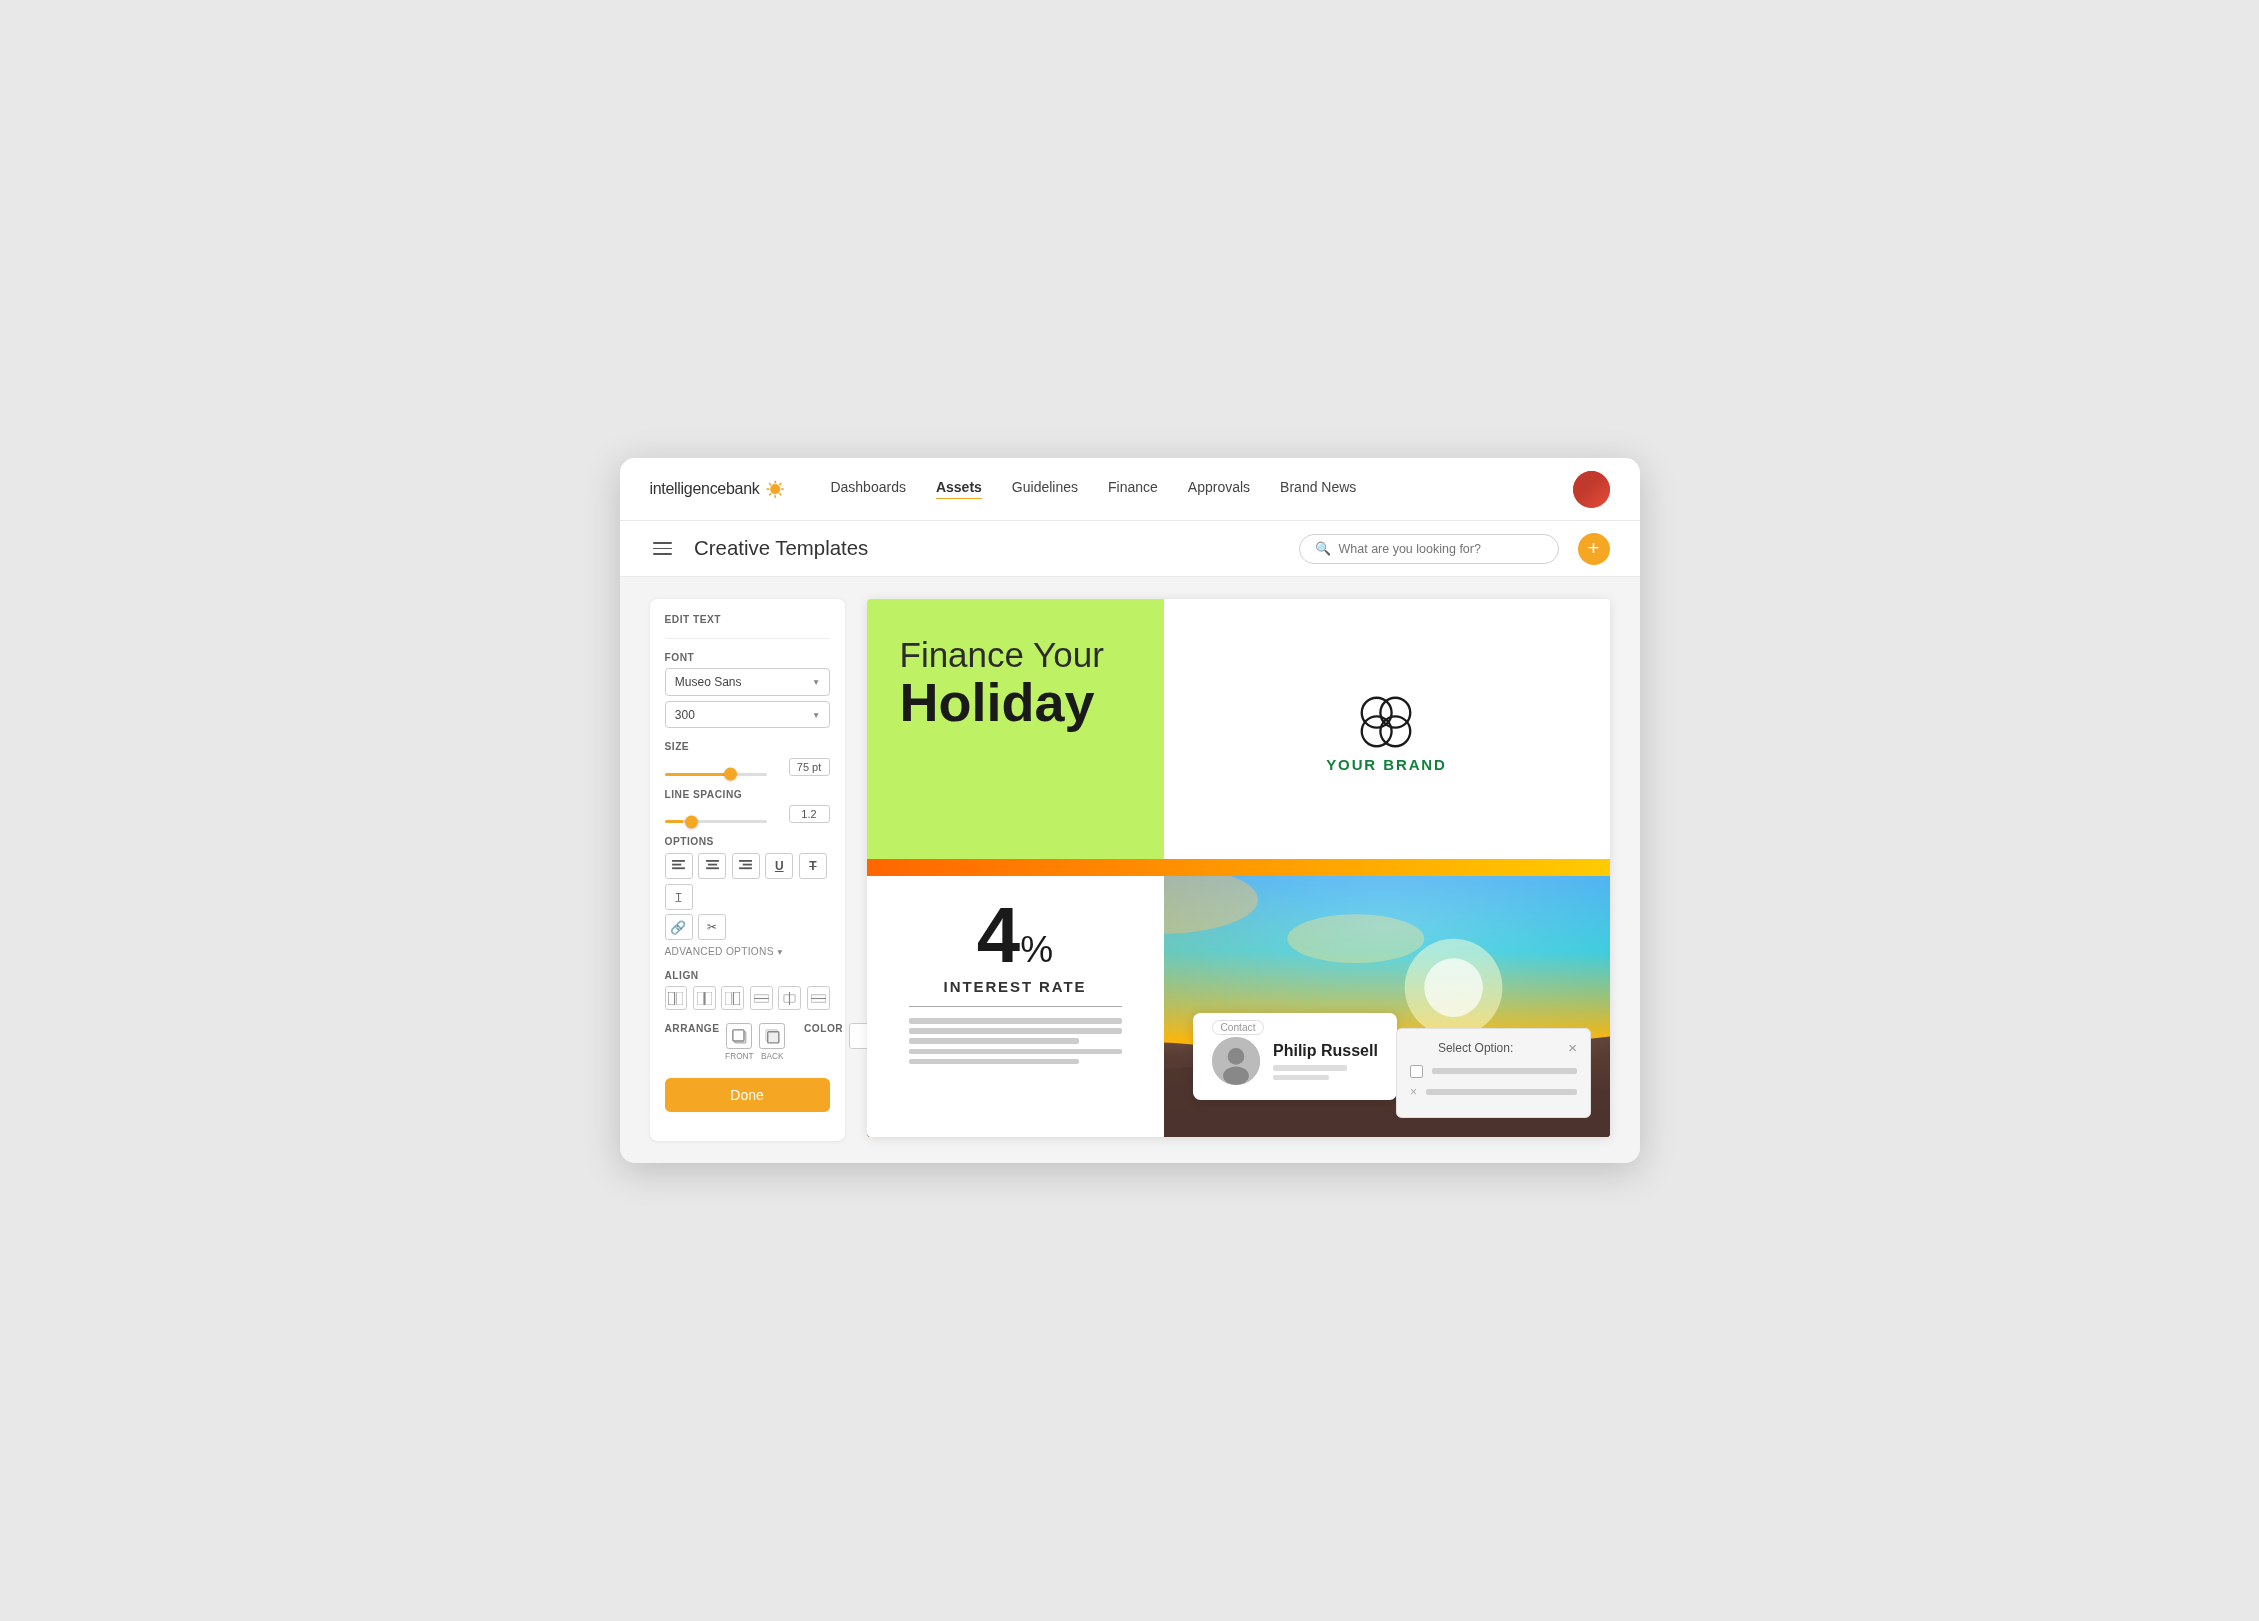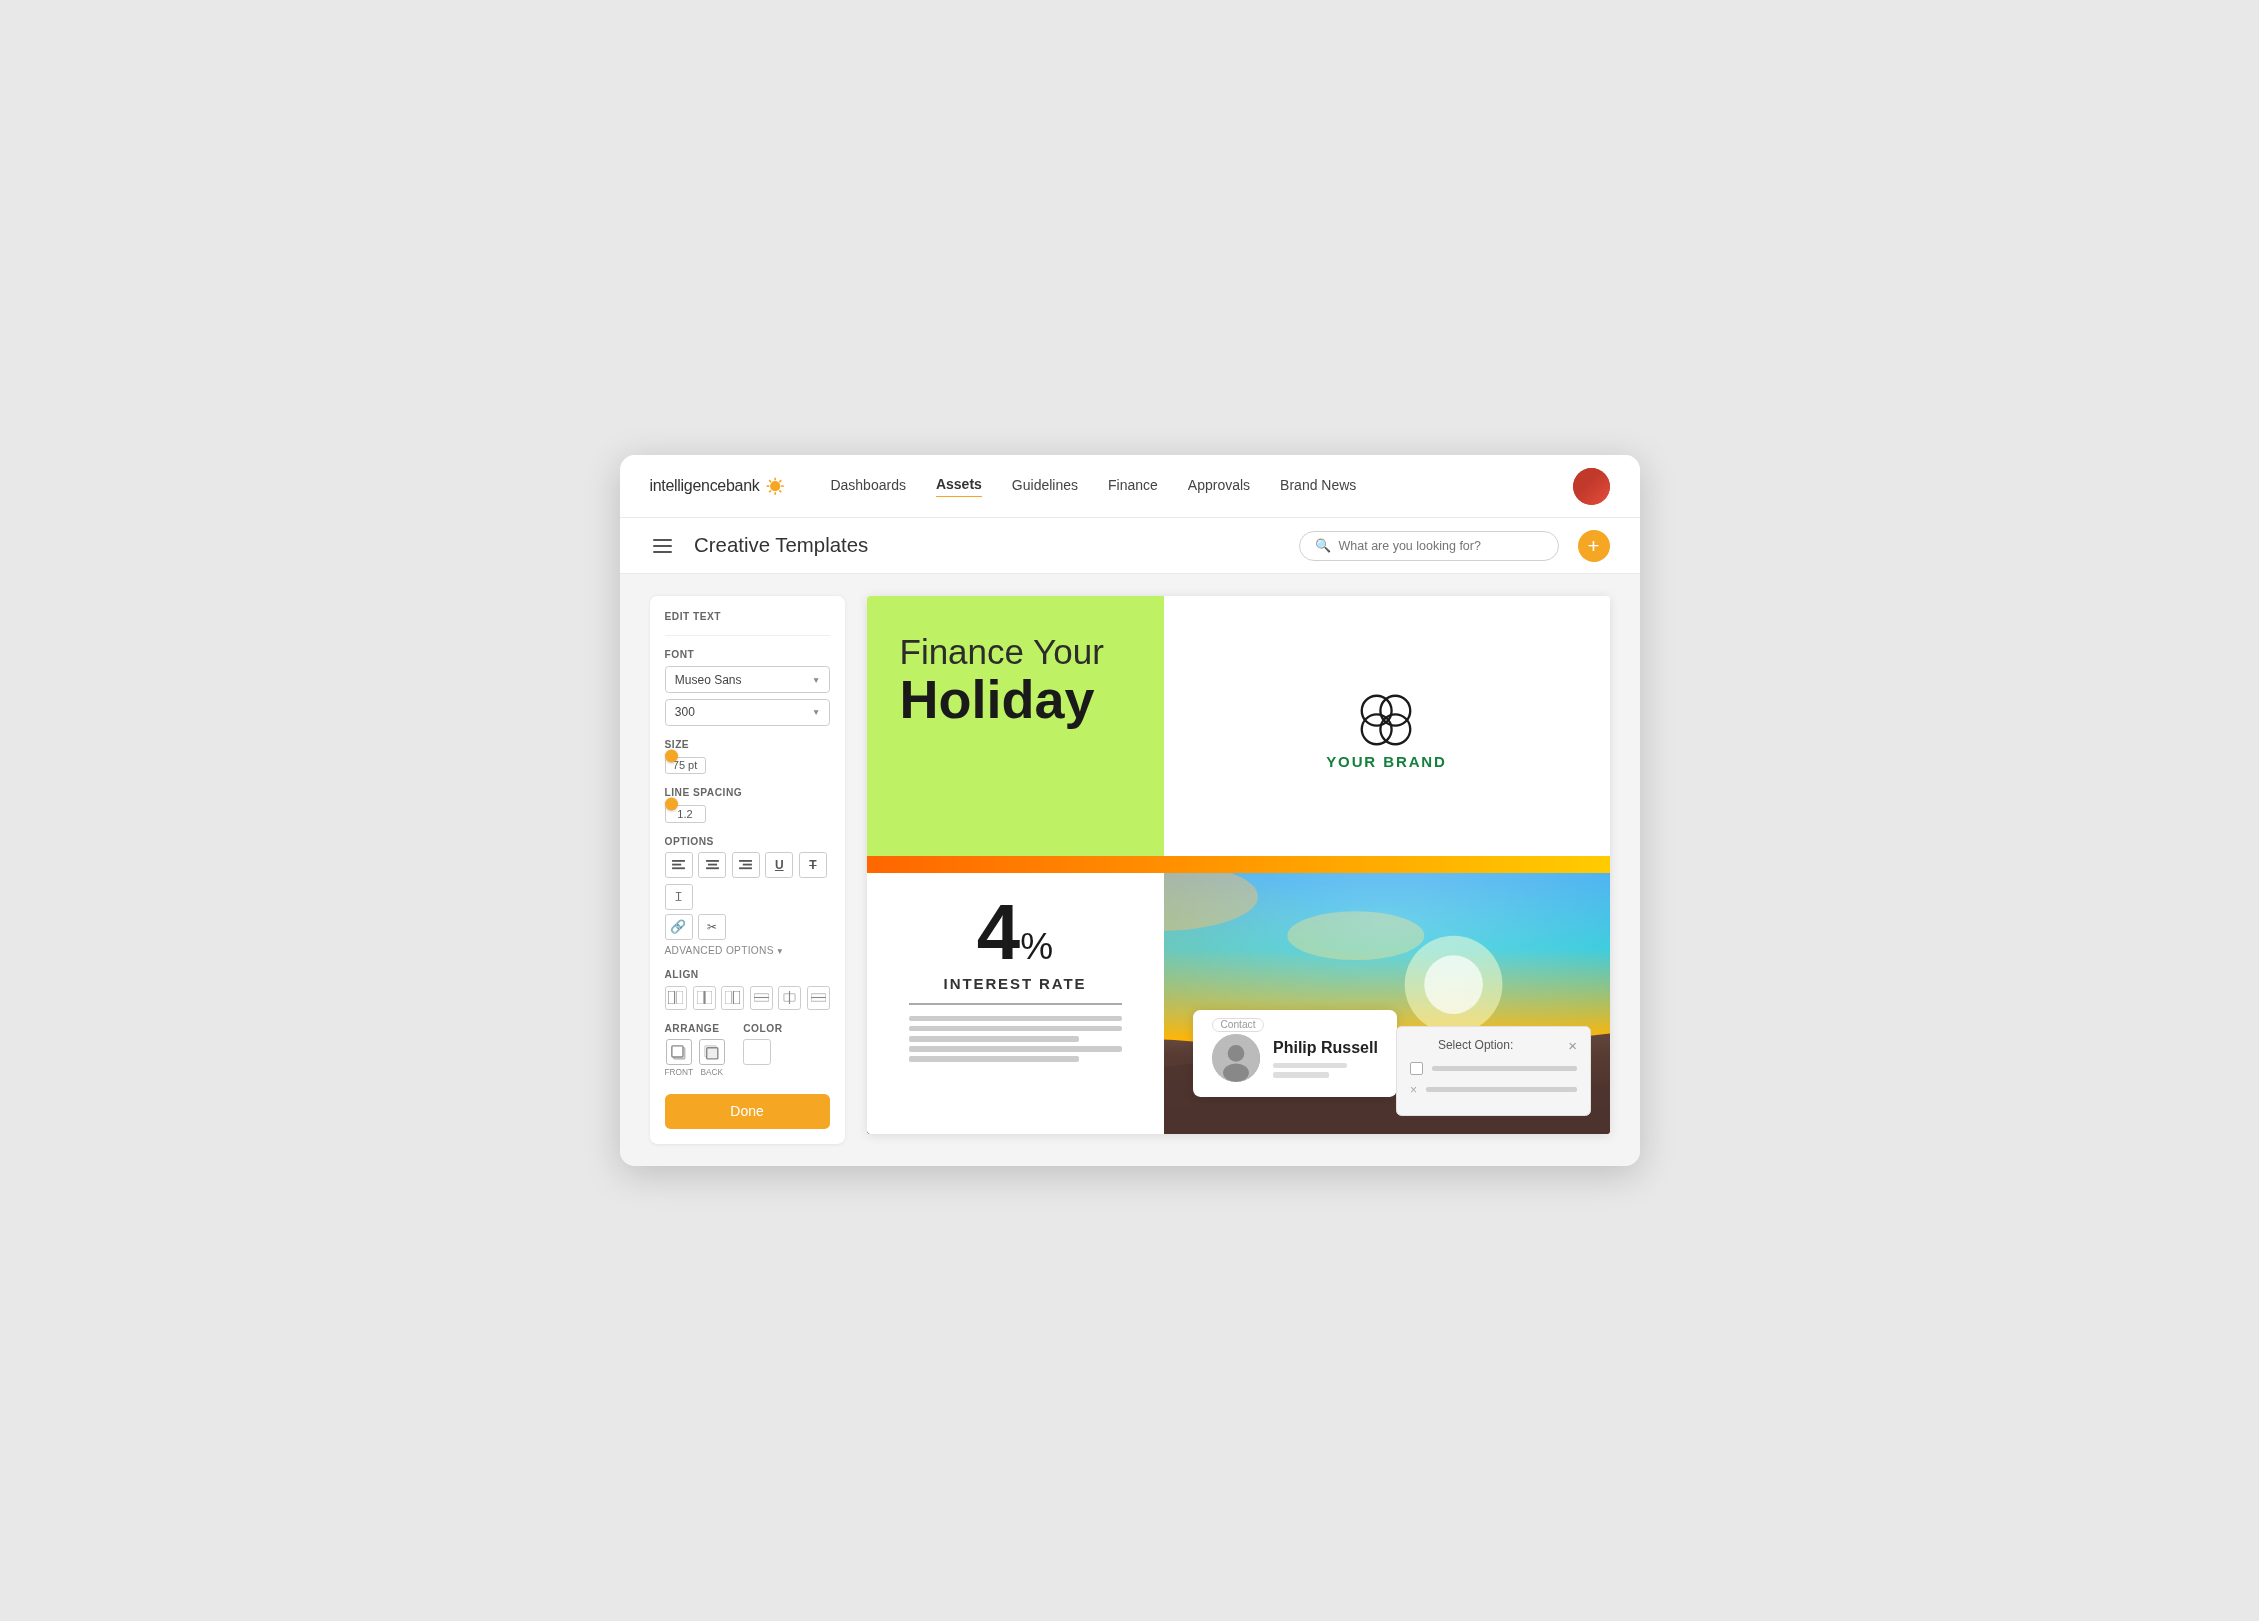--- a/index.html
+++ b/index.html
@@ -198,23 +198,22 @@
       font-size: 8.3px;
       color: #888;
       position: absolute;
       right: 9.3px;
       top: 50%;
       transform: translateY(-50%);
       pointer-events: none;
     }
     .slider-row {
       display: flex;
-      align-items: flex-start;
-      gap: 1px;
-      flex-direction: column;
+      align-items: flex-end;
+      gap: 22px;
     }
     .slider {
       flex: 1;
       height: 2.8px;
       background: linear-gradient(to right, #f5a623 60%, #ddd 60%);
       border-radius: 1.9px;
       position: relative;
       cursor: pointer;
     }
     .slider-thumb {
@@ -303,21 +302,21 @@
       justify-content: center;
       font-size: 10.2px;
       color: #666;
     }
     .arrange-color-row {
       display: flex;
       gap: 18.6px;
     }
     .arrange-section, .color-section {
       display: flex;
-      flex-direction: column;
+      flex-direction: row;
       gap: 5.6px;
     }
     .arrange-buttons {
       display: flex;
       gap: 5.6px;
     }
     .arrange-btn {
       display: flex;
       flex-direction: column;
       align-items: center;

